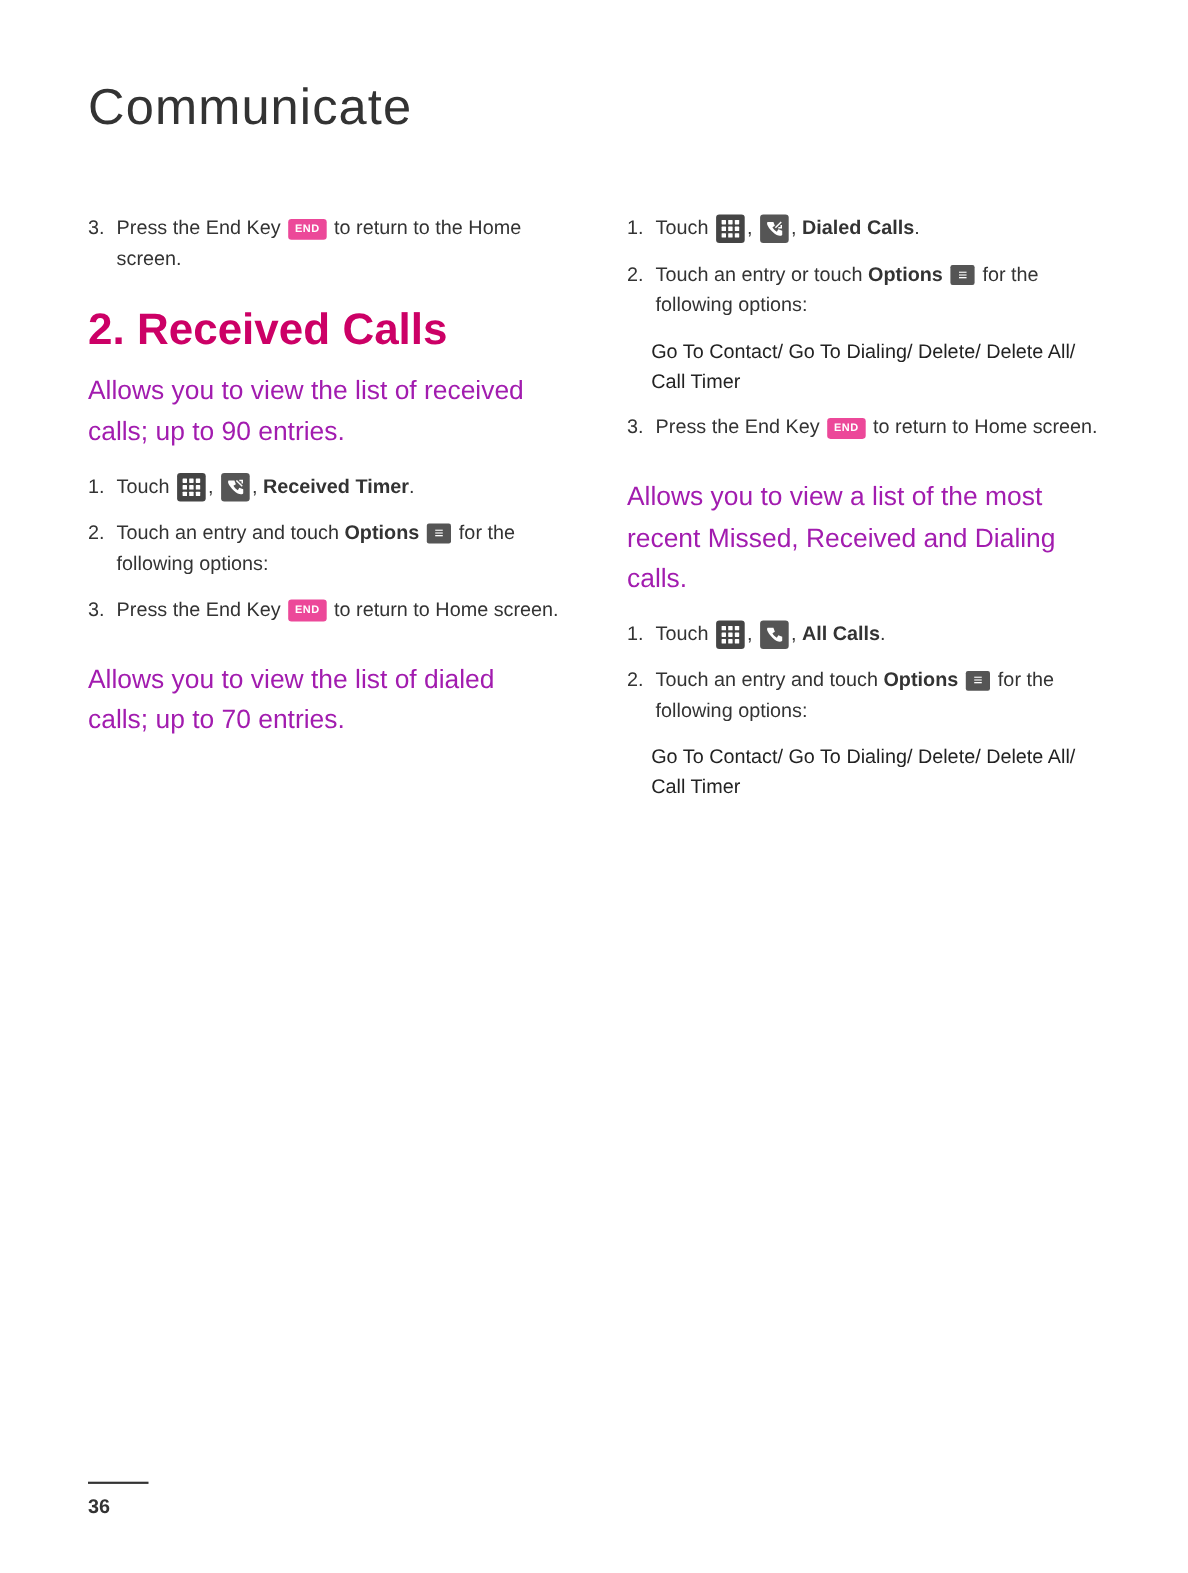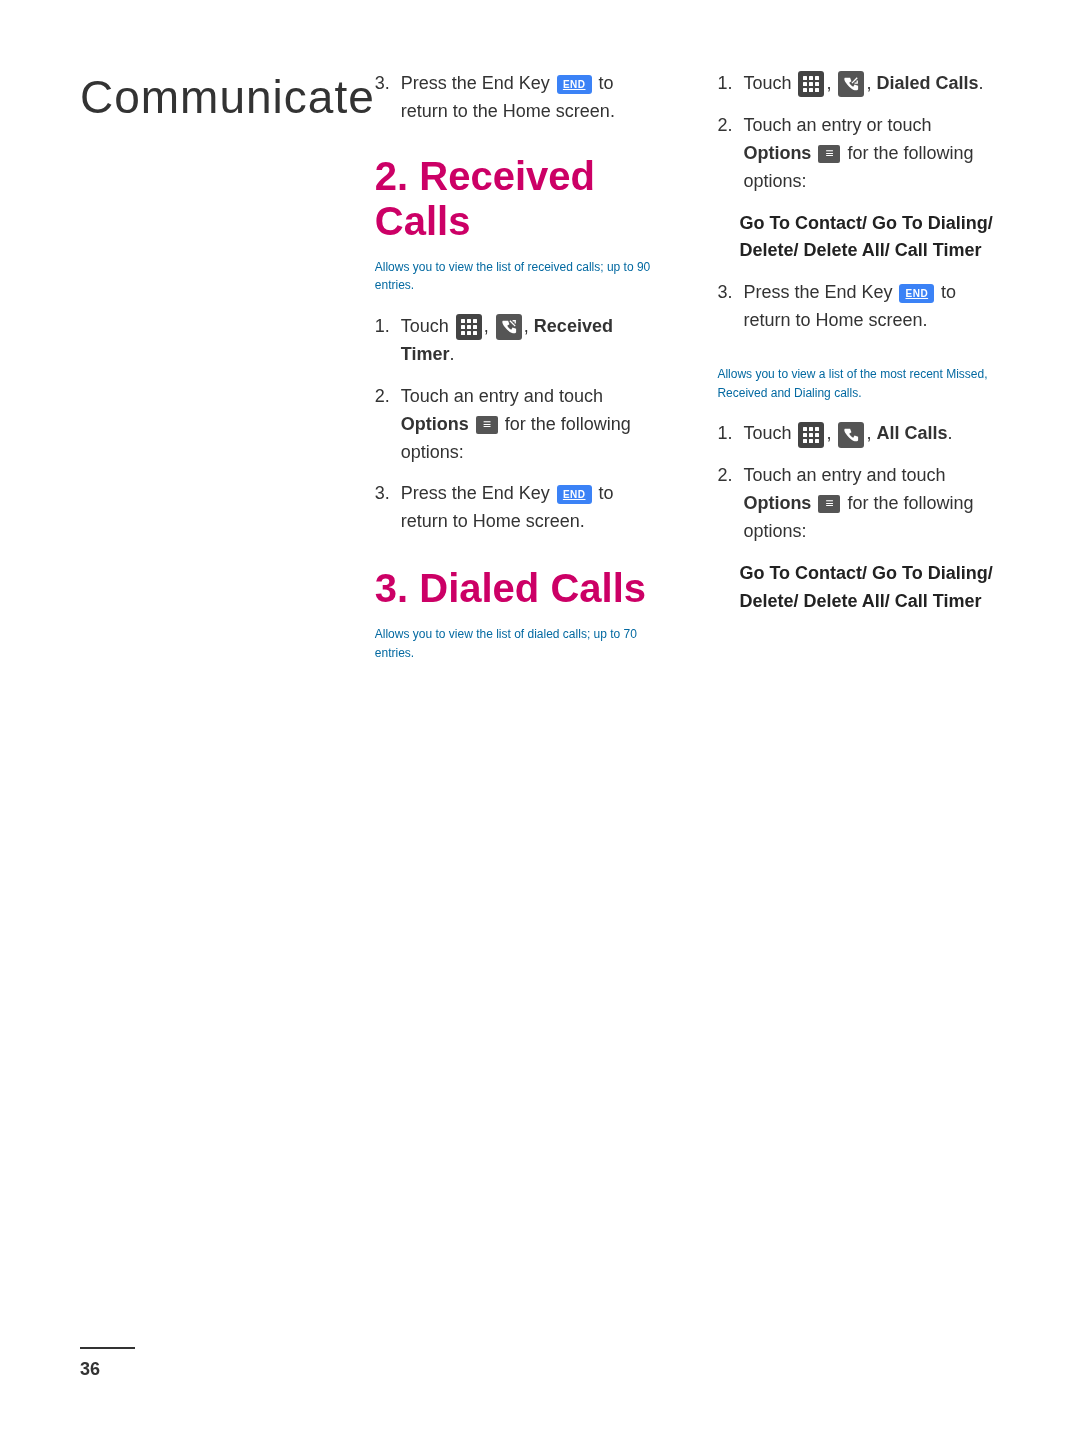--- a/index.html
+++ b/index.html
@@ -7,21 +7,22 @@
       background: #ffffff;
       font-family: 'Arial', sans-serif;
       width: 1080px;
       min-height: 1430px;
       position: relative;
       color: #222;
     }
     .page {
       padding: 70px 80px 60px 80px;
       display: flex;
-      flex-direction: row;
+      flex-direction: column;
+      gap: 22px;
     }
     .page-title {
       font-size: 46px;
       font-weight: 300;
       color: #333;
       margin-bottom: 48px;
       letter-spacing: 1px;
     }
     .two-col {
       display: flex;
@@ -35,42 +36,42 @@
       flex: 1;
       max-width: 440px;
     }
     .section-title {
       font-size: 40px;
       font-weight: bold;
       color: #cc0066;
       margin-bottom: 14px;
     }
     .section-desc {
-      font-size: 12px;
-      color: #0369a1;
+      font-size: 24px;
+      color: #a21caf;
       line-height: 1.55;
       margin-bottom: 18px;
     }
     .step {
       font-size: 18px;
       color: #333;
       line-height: 1.55;
       margin-bottom: 14px;
       display: flex;
       align-items: flex-start;
       gap: 4px;
     }
     .step-num {
       min-width: 22px;
     }
     .step-content {
       flex: 1;
     }
     .bold-block {
-      font-weight: bold;
+      font-weight: normal;
       font-size: 18px;
       color: #222;
       line-height: 1.55;
       margin-left: 22px;
       margin-bottom: 14px;
     }
     .options-icon {
       display: inline-block;
       width: 22px;
       height: 18px;
@@ -86,30 +87,29 @@
       font-size: 14px;
       position: absolute;
       top: 50%;
       left: 50%;
       transform: translate(-50%, -50%);
     }
     .end-key {
       display: inline-flex;
       align-items: center;
       justify-content: center;
-      background: #3b82f6;
+      background: #ec4899;
       color: white;
       font-size: 10px;
       font-weight: bold;
       padding: 2px 6px;
       border-radius: 3px;
       margin: 0 2px;
       vertical-align: middle;
       letter-spacing: 0.5px;
-      text-decoration: underline;
     }
     .grid-icon {
       display: inline-flex;
       align-items: center;
       justify-content: center;
       width: 26px;
       height: 26px;
       background: #444;
       border-radius: 3px;
       margin: 0 2px;
@@ -221,21 +221,20 @@
             Press the End Key
             <span class="end-key">END</span>
             to return to Home screen.
           </span>
         </div>
       </div>
 
       <div style="margin-top: 30px;"></div>
 
       <div class="section">
-        <h2 class="section-title">3. Dialed Calls</h2>
         <p class="section-desc">Allows you to view the list of dialed calls; up to 70 entries.</p>
       </div>
 
     </div>
 
     <div class="col-right">
 
       <div class="step">
         <span class="step-num">1.</span>
         <span class="step-content">

